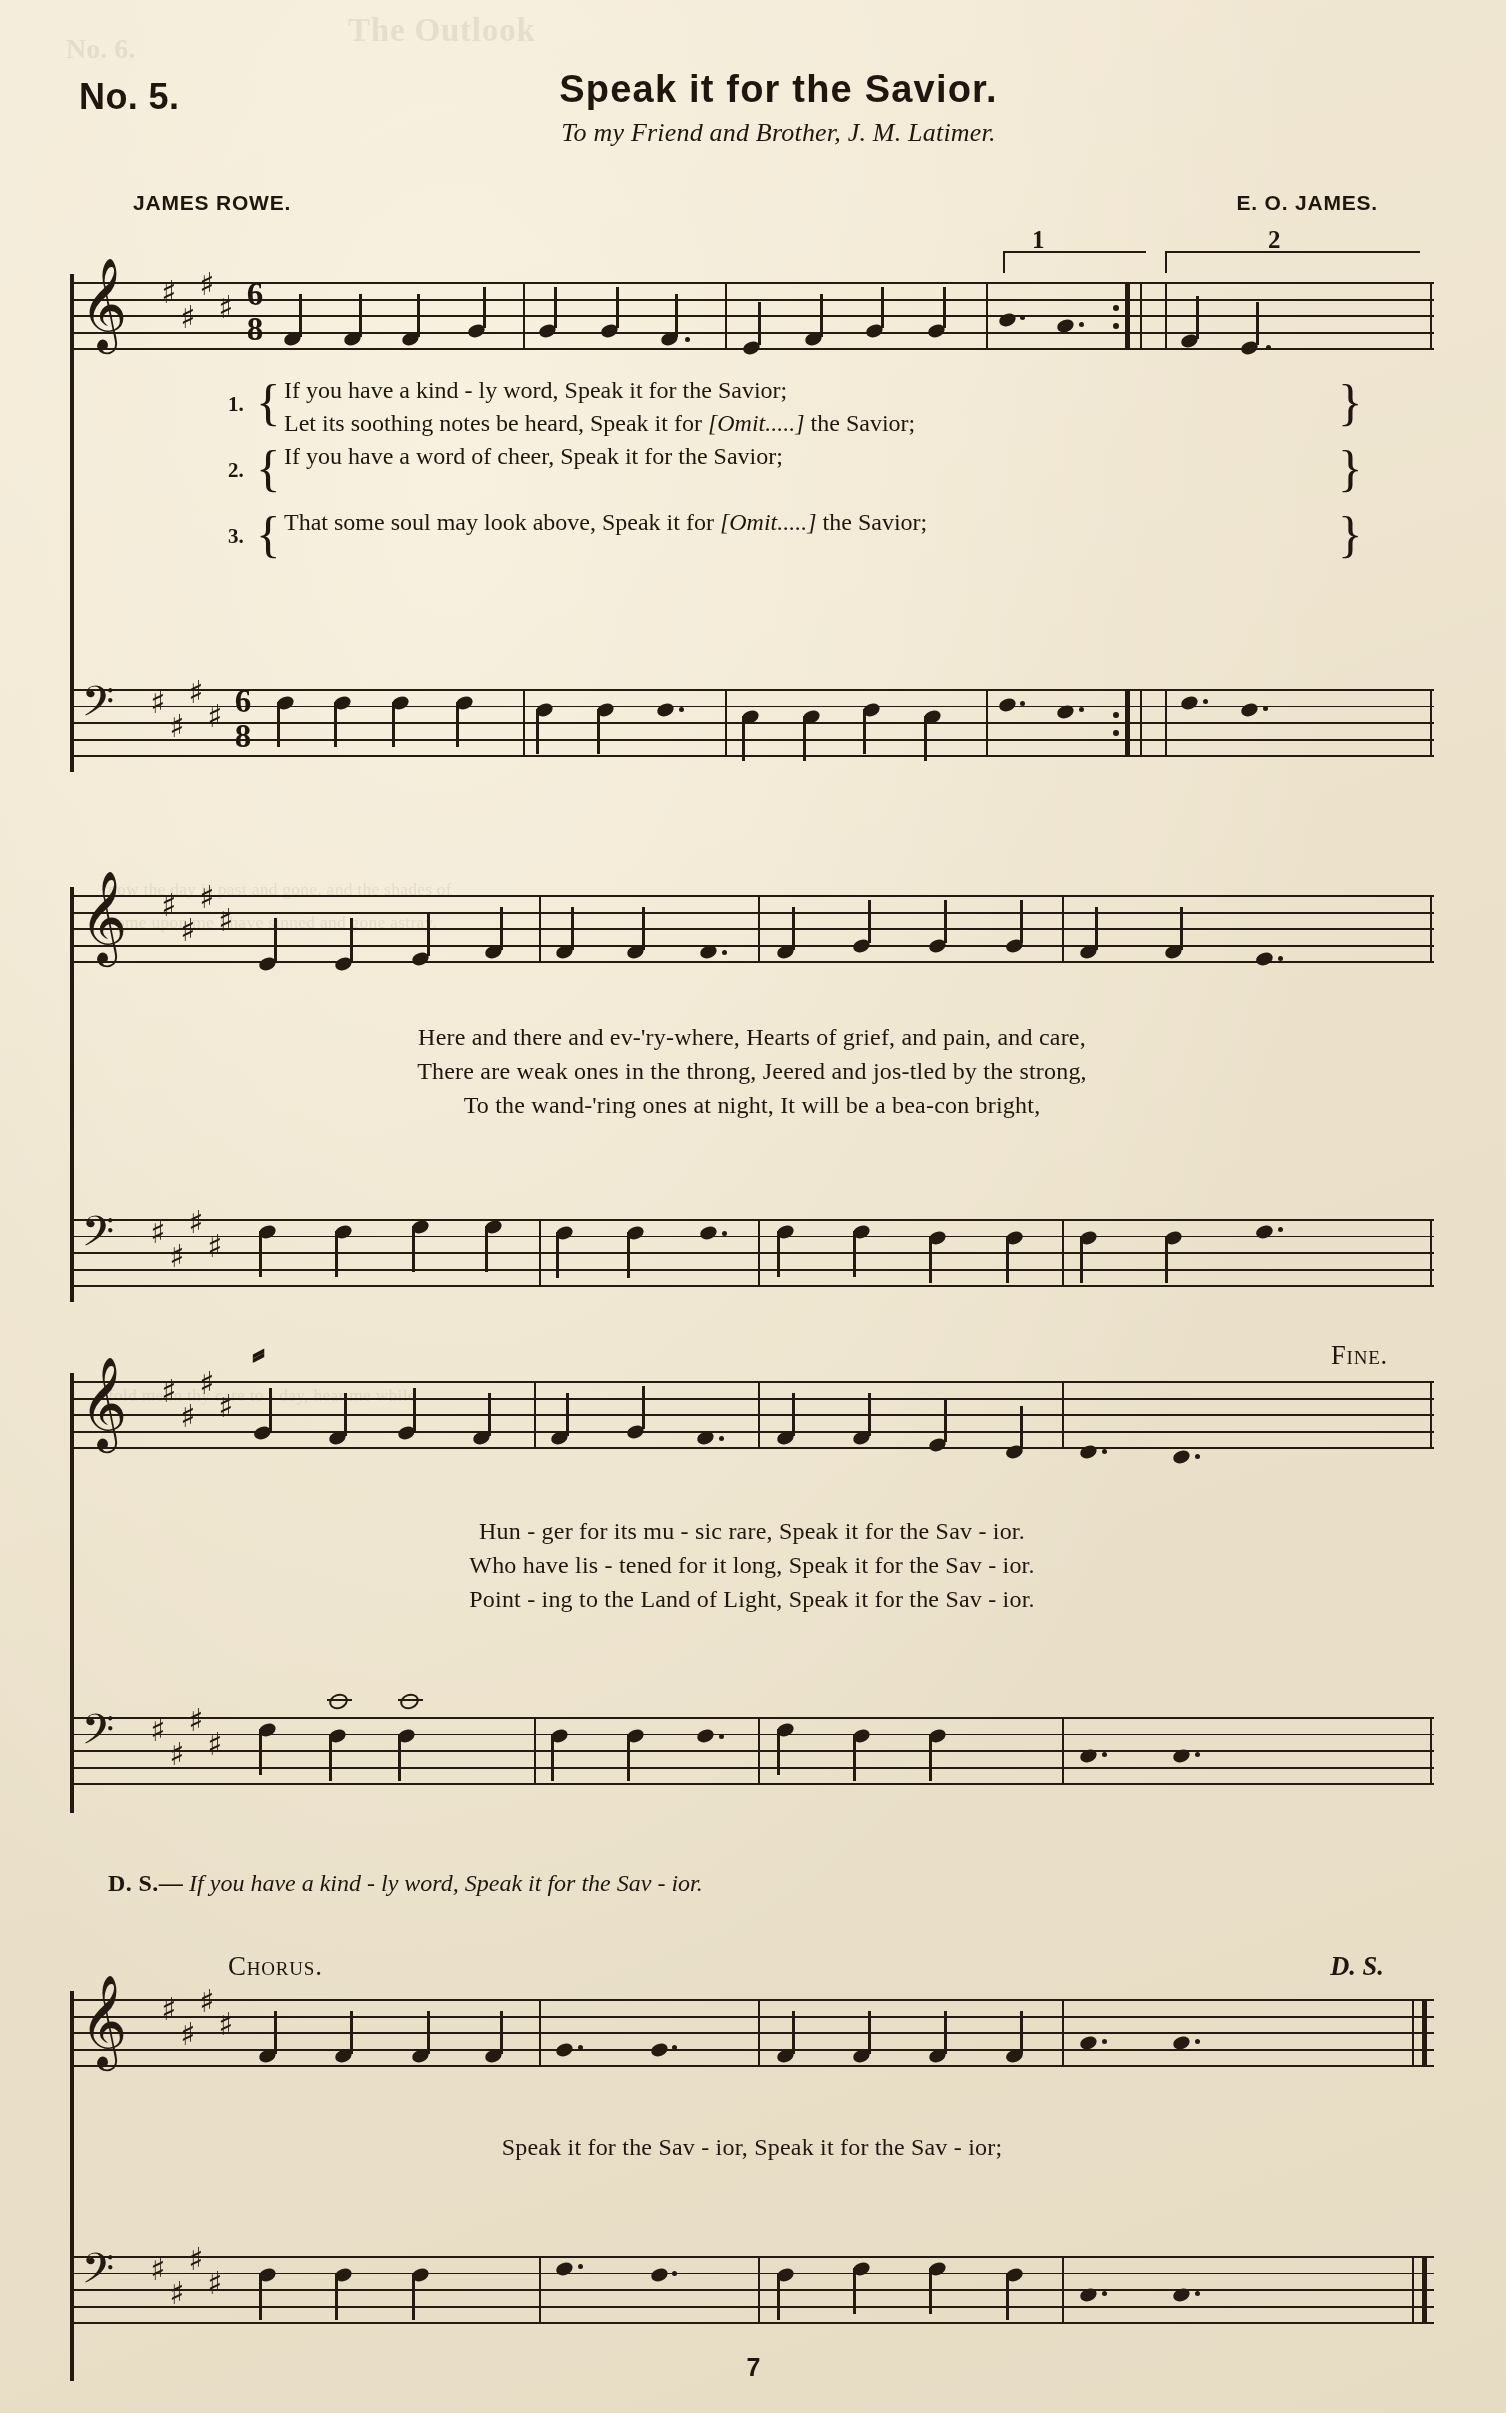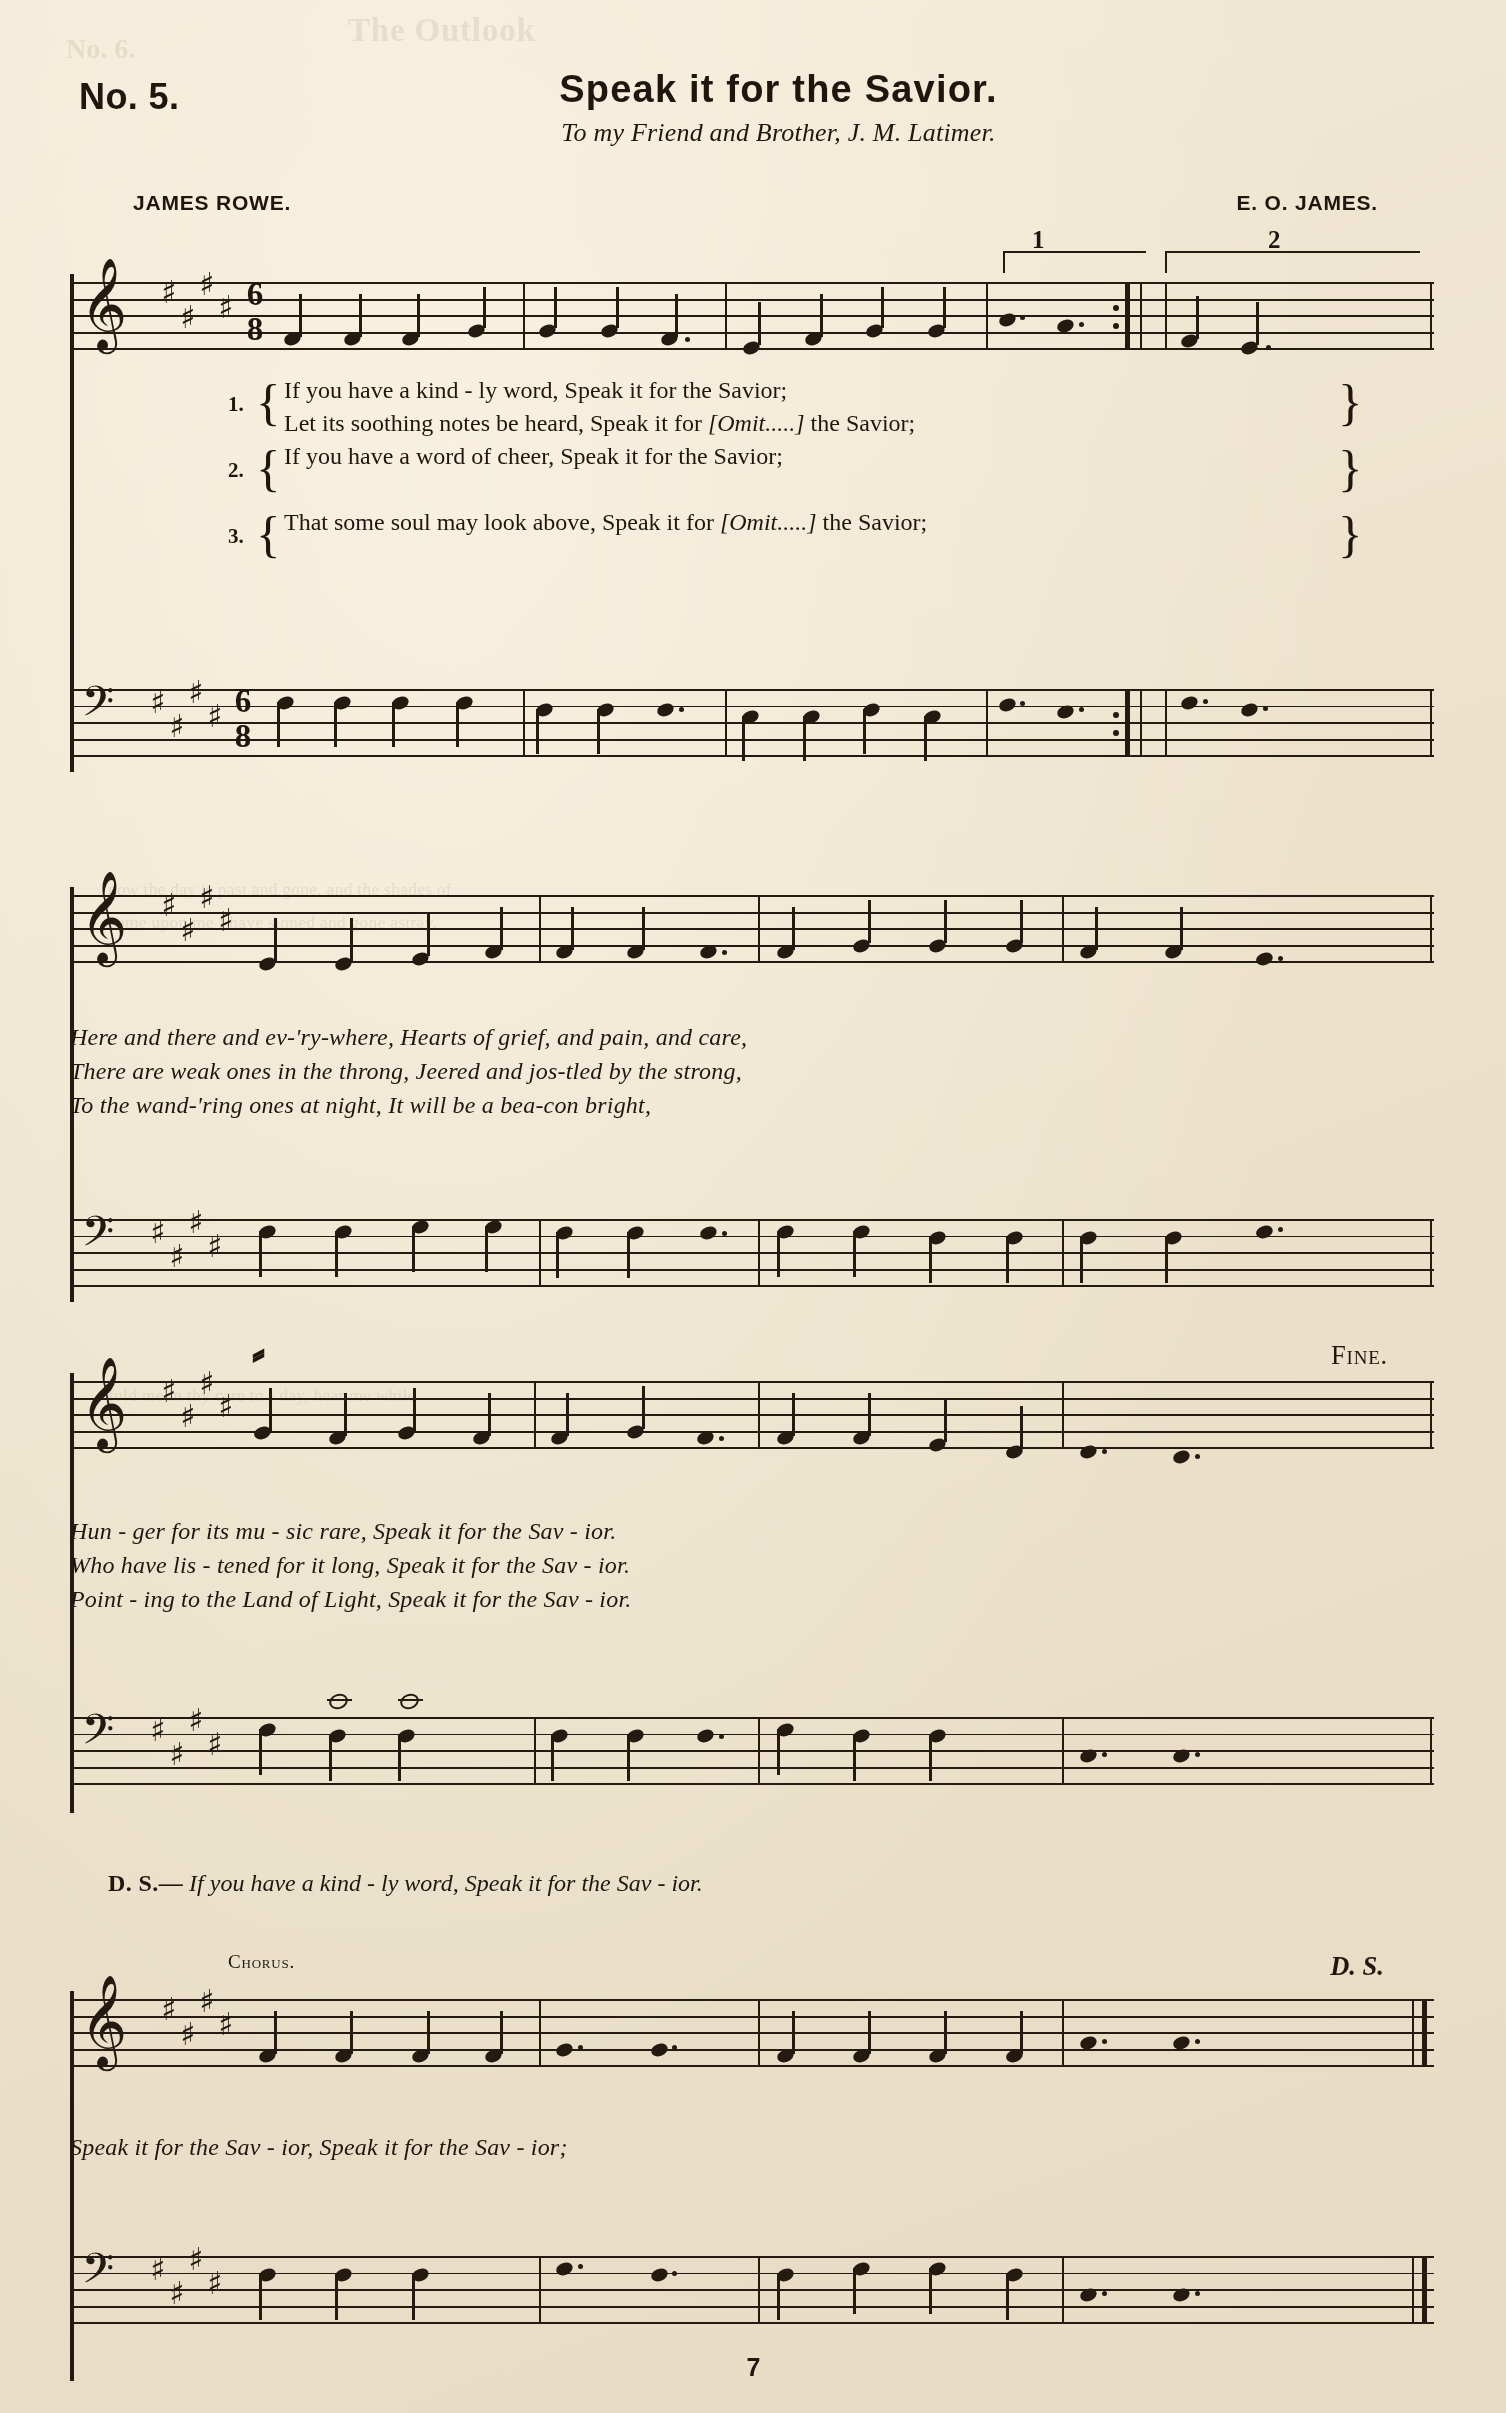--- a/index.html
+++ b/index.html
@@ -236,21 +236,21 @@
   .vl {
     font-size: 24px;
     line-height: 33px;
     white-space: nowrap;
   }
   .vl .omit { font-style: italic; }
 
   .center-lyrics {
     position: absolute;
     left: 0; right: 0;
-    font-style: italic;
+    text-align: center;
   }
   .center-lyrics .lyric-line { line-height: 34px; }
 
   .marking {
     position: absolute;
     font-family: "Liberation Serif", serif;
     font-size: 22.4px;
   }
   .smallcaps {
     font-variant: small-caps;
@@ -697,21 +697,21 @@
   </div>
 
   <div class="ds-line" style="top:1870px;">
     <span class="lbl">D. S.—</span>
     <span>If  you have   a  kind - ly  word,  Speak  it   for    the  Sav - ior.</span>
   </div>
 
   <div class="system" style="top:1991px;">
     <div class="sysline" style="top:0; height:390px;"></div>
 
-    <div class="marking smallcaps" style="left:158px; top:-40px; font-size:19px;">Chorus.</div>
+    <div class="marking smallcaps" style="left:158px; top:-40px; font-size:27px;">Chorus.</div>
     <div class="marking bolditalic" style="right:50px; top:-40px; font-size:26.5px;">D. S.</div>
 
     <div class="staff" style="position:absolute; left:0; top:8.3px; width:1364px;">
       <div class="ln"></div>
         <div class="ln"></div>
         <div class="ln"></div>
         <div class="ln"></div>
         <div class="ln"></div>
       <div class="glyph treble" style="left:10px; top:-18px;">𝄞</div>
       <div class="glyph sharp" style="left:91px; top:-5px;">♯</div>

